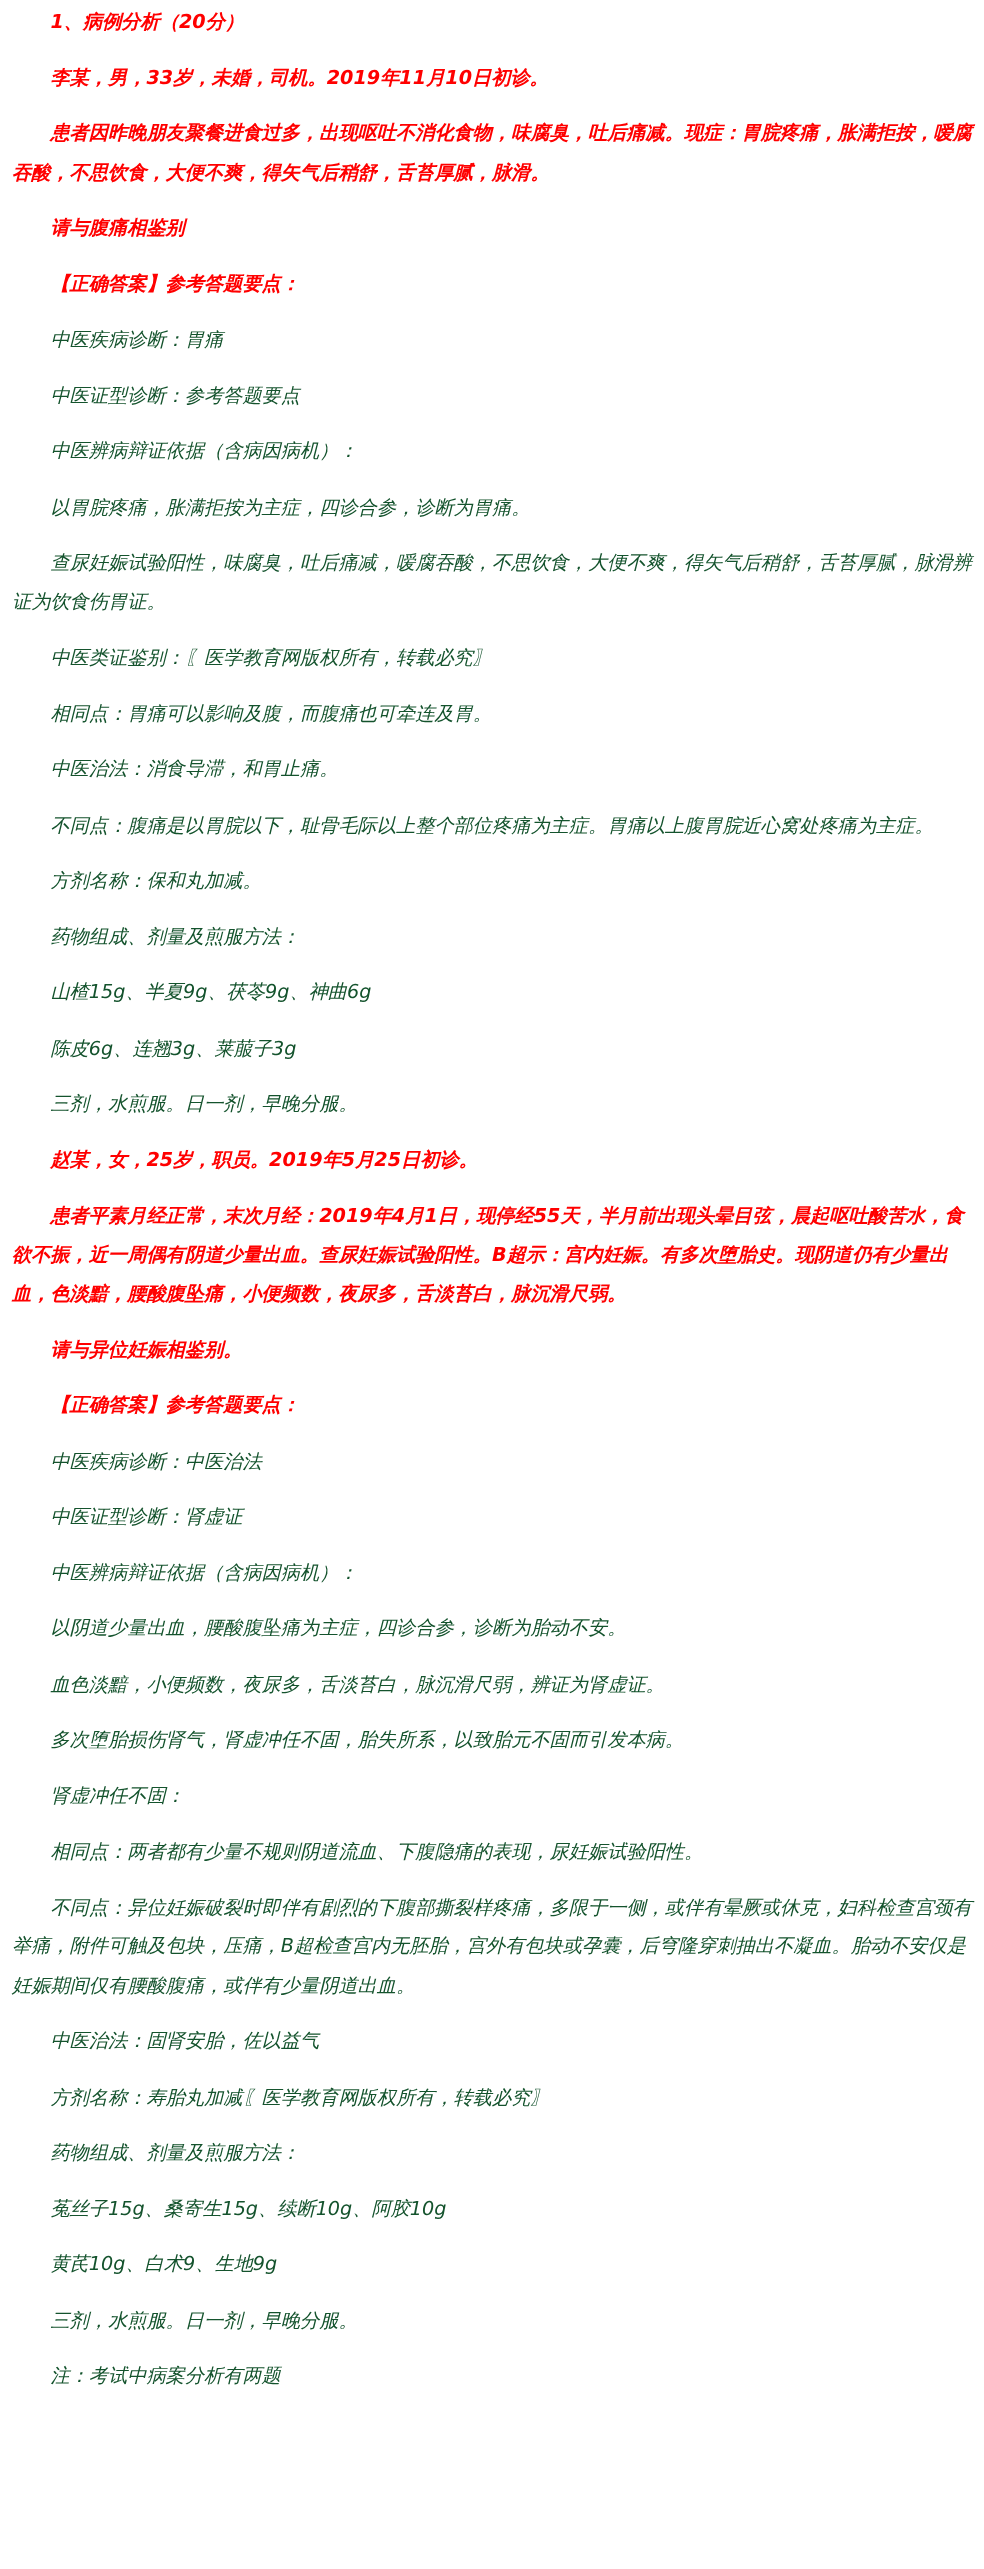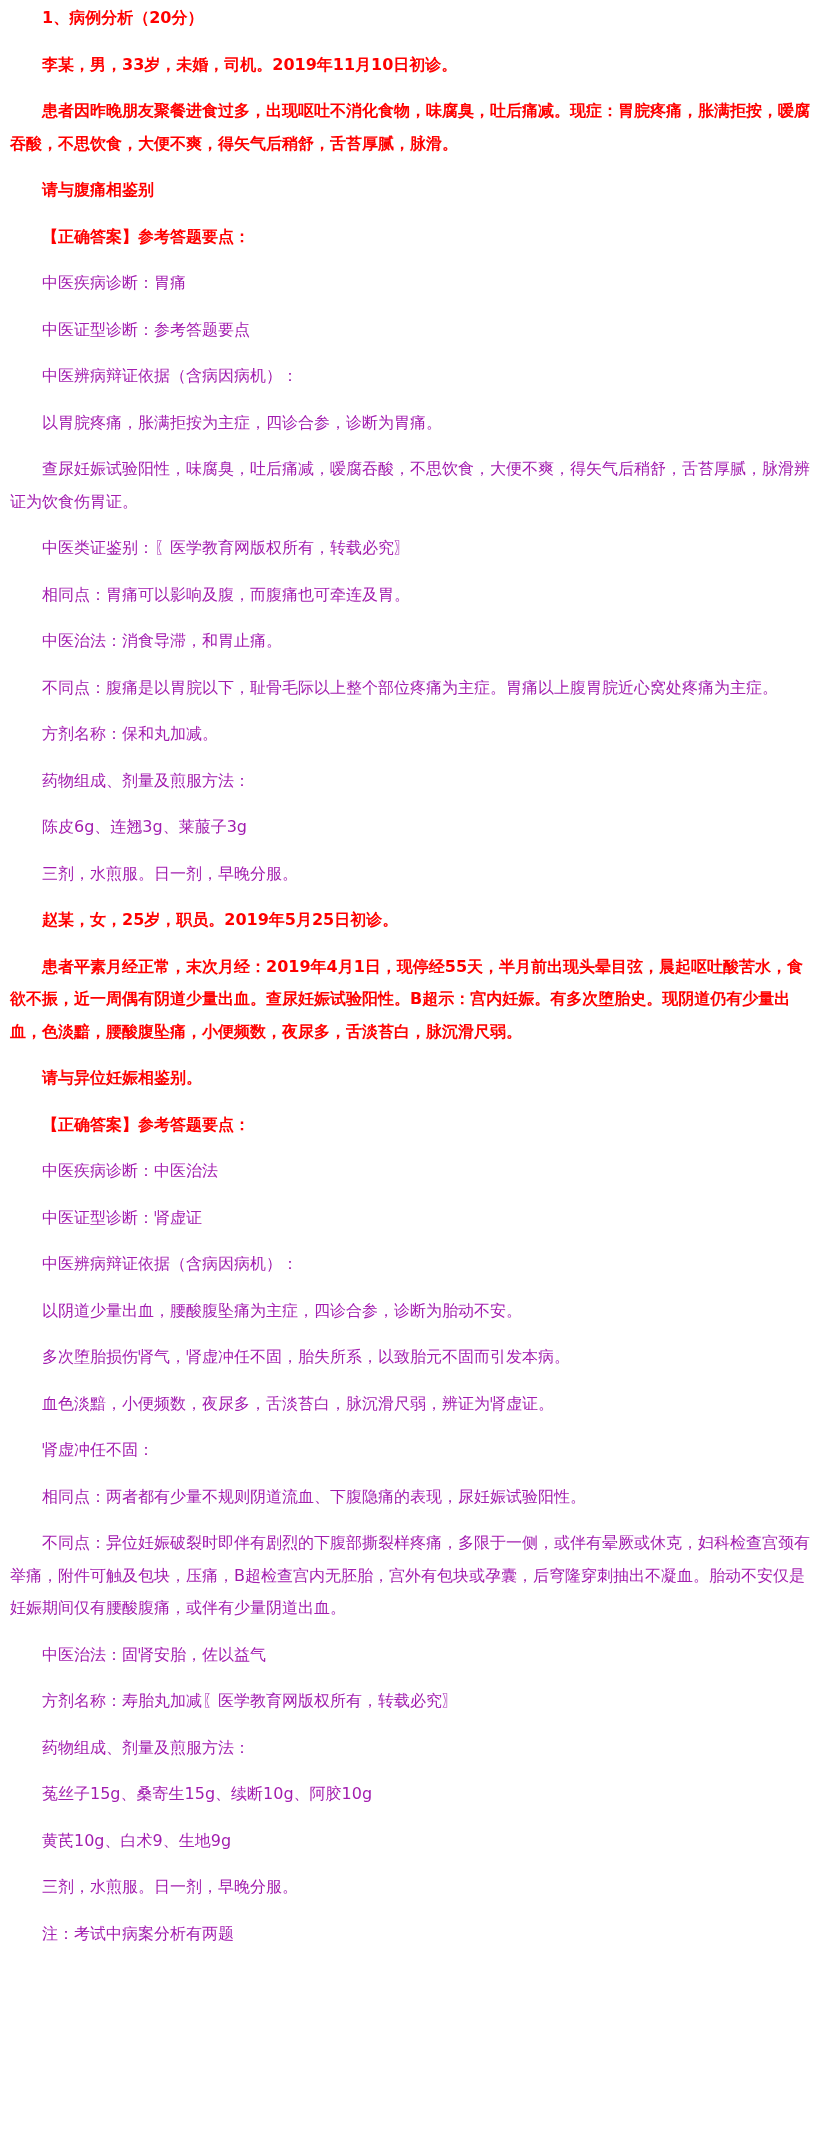--- a/index.html
+++ b/index.html
@@ -15,22 +15,22 @@
     box-sizing: content-box;
   }
   .p {
     margin: 0 0 14px 0;
     line-height: 32.5px;
     text-indent: 2em;
     word-break: break-all;
     letter-spacing: 0px;
   }
   .red { color: #ff0000; font-weight: bold; }
-  .gray { color: #a21caf; }
-  .section { margin: 0; }
+  .gray { color: #14532d; }
+  .section { margin: 0; font-style: italic; }
 </style>
 </head>
 <body>
 
 <div class="article">
 
   <div class="section">
     <p class="p red">1、病例分析（20分）</p>
     <p class="p red">李某，男，33岁，未婚，司机。2019年11月10日初诊。</p>
     <p class="p red">患者因昨晚朋友聚餐进食过多，出现呕吐不消化食物，味腐臭，吐后痛减。现症：胃脘疼痛，胀满拒按，嗳腐吞酸，不思饮食，大便不爽，得矢气后稍舒，舌苔厚腻，脉滑。</p>
@@ -40,35 +40,36 @@
     <p class="p gray">中医证型诊断：参考答题要点</p>
     <p class="p gray">中医辨病辩证依据（含病因病机）：</p>
     <p class="p gray">以胃脘疼痛，胀满拒按为主症，四诊合参，诊断为胃痛。</p>
     <p class="p gray">查尿妊娠试验阳性，味腐臭，吐后痛减，嗳腐吞酸，不思饮食，大便不爽，得矢气后稍舒，舌苔厚腻，脉滑辨证为饮食伤胃证。</p>
     <p class="p gray">中医类证鉴别：〖医学教育网版权所有，转载必究〗</p>
     <p class="p gray">相同点：胃痛可以影响及腹，而腹痛也可牵连及胃。</p>
     <p class="p gray">中医治法：消食导滞，和胃止痛。</p>
     <p class="p gray">不同点：腹痛是以胃脘以下，耻骨毛际以上整个部位疼痛为主症。胃痛以上腹胃脘近心窝处疼痛为主症。</p>
     <p class="p gray">方剂名称：保和丸加减。</p>
     <p class="p gray">药物组成、剂量及煎服方法：</p>
+    <p class="p gray">山楂15g、半夏9g、茯苓9g、神曲6g</p>
     <p class="p gray">陈皮6g、连翘3g、莱菔子3g</p>
     <p class="p gray">三剂，水煎服。日一剂，早晚分服。</p>
   </div>
 
   <div class="section">
     <p class="p red">赵某，女，25岁，职员。2019年5月25日初诊。</p>
     <p class="p red">患者平素月经正常，末次月经：2019年4月1日，现停经55天，半月前出现头晕目弦，晨起呕吐酸苦水，食欲不振，近一周偶有阴道少量出血。查尿妊娠试验阳性。B超示：宫内妊娠。有多次堕胎史。现阴道仍有少量出血，色淡黯，腰酸腹坠痛，小便频数，夜尿多，舌淡苔白，脉沉滑尺弱。</p>
     <p class="p red">请与异位妊娠相鉴别。</p>
     <p class="p red">【正确答案】参考答题要点：</p>
     <p class="p gray">中医疾病诊断：中医治法</p>
     <p class="p gray">中医证型诊断：肾虚证</p>
     <p class="p gray">中医辨病辩证依据（含病因病机）：</p>
     <p class="p gray">以阴道少量出血，腰酸腹坠痛为主症，四诊合参，诊断为胎动不安。</p>
+    <p class="p gray">血色淡黯，小便频数，夜尿多，舌淡苔白，脉沉滑尺弱，辨证为肾虚证。</p>
     <p class="p gray">多次堕胎损伤肾气，肾虚冲任不固，胎失所系，以致胎元不固而引发本病。</p>
-    <p class="p gray">血色淡黯，小便频数，夜尿多，舌淡苔白，脉沉滑尺弱，辨证为肾虚证。</p>
     <p class="p gray">肾虚冲任不固：</p>
     <p class="p gray">相同点：两者都有少量不规则阴道流血、下腹隐痛的表现，尿妊娠试验阳性。</p>
     <p class="p gray">不同点：异位妊娠破裂时即伴有剧烈的下腹部撕裂样疼痛，多限于一侧，或伴有晕厥或休克，妇科检查宫颈有举痛，附件可触及包块，压痛，B超检查宫内无胚胎，宫外有包块或孕囊，后穹隆穿刺抽出不凝血。胎动不安仅是妊娠期间仅有腰酸腹痛，或伴有少量阴道出血。</p>
     <p class="p gray">中医治法：固肾安胎，佐以益气</p>
     <p class="p gray">方剂名称：寿胎丸加减〖医学教育网版权所有，转载必究〗</p>
     <p class="p gray">药物组成、剂量及煎服方法：</p>
     <p class="p gray">菟丝子15g、桑寄生15g、续断10g、阿胶10g</p>
     <p class="p gray">黄芪10g、白术9、生地9g</p>
     <p class="p gray">三剂，水煎服。日一剂，早晚分服。</p>
     <p class="p gray">注：考试中病案分析有两题</p>

